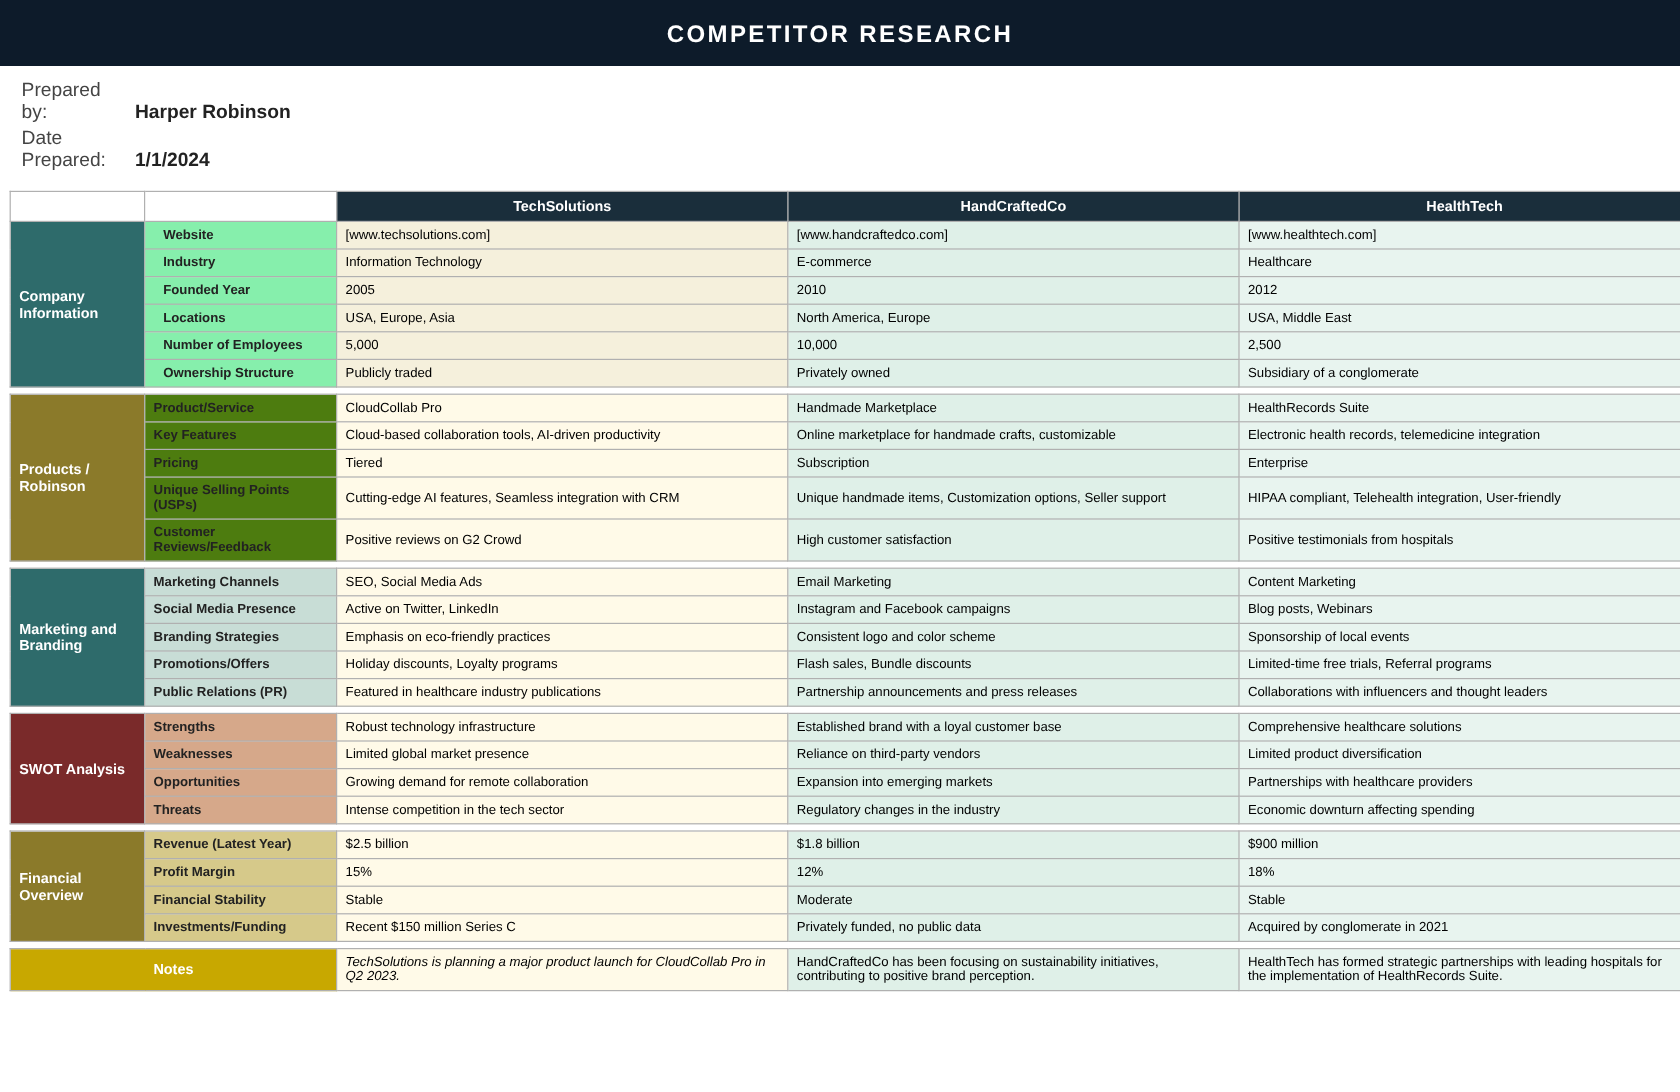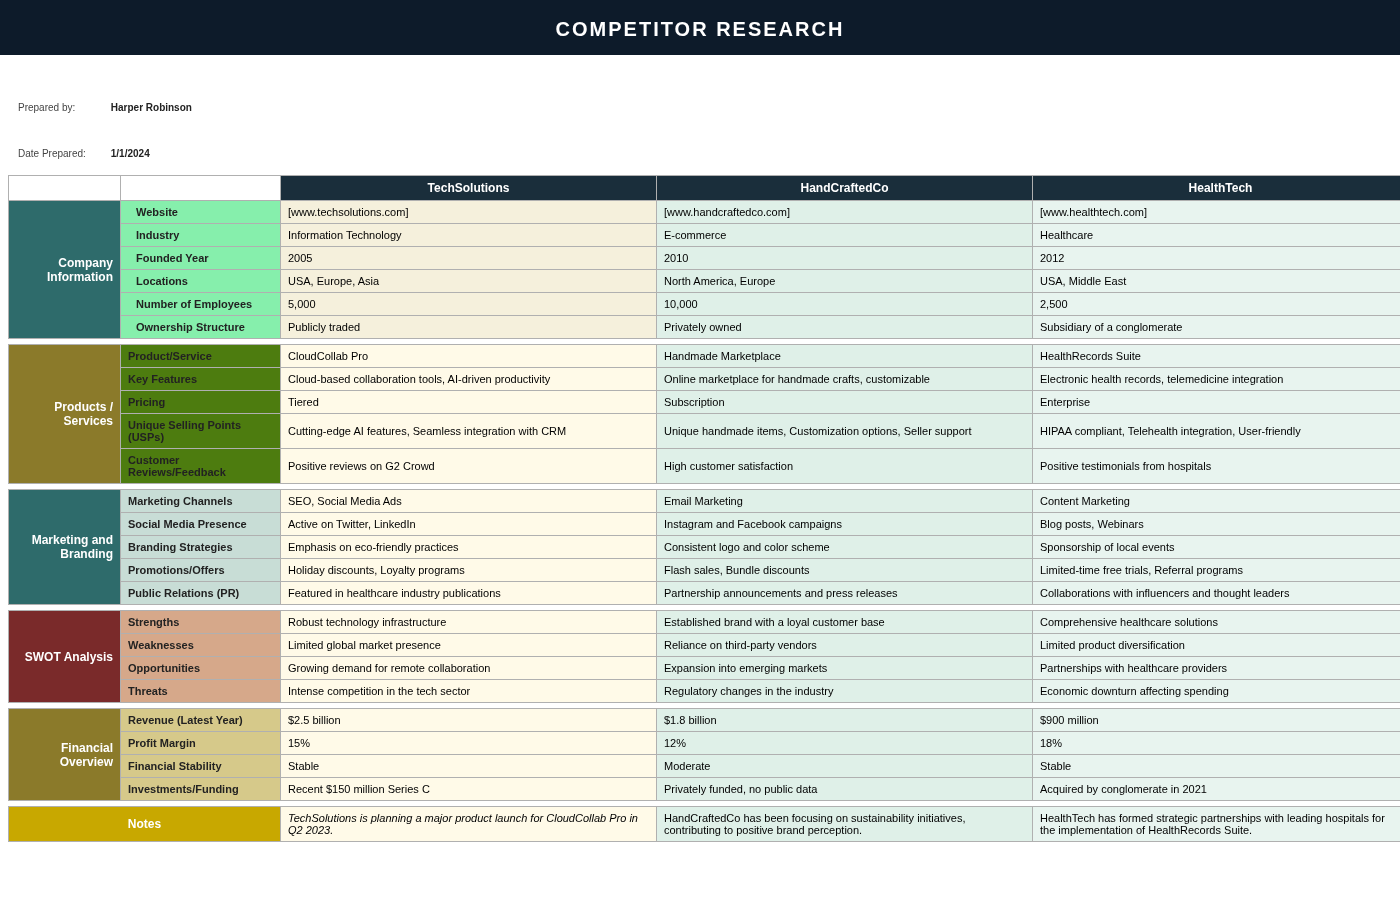--- a/index.html
+++ b/index.html
@@ -11,21 +11,21 @@
       text-align: center;
       padding: 18px 0 14px 0;
       font-size: 20px;
       font-weight: bold;
       letter-spacing: 2px;
     }
 
     .meta-section {
       padding: 12px 18px 12px 18px;
     }
-    .meta-row { margin-bottom: 4px; font-size: 10px; color: #222; margin-top: 35px; }
+    .meta-row { margin-bottom: 4px; font-size: 16px; color: #222; }
     .meta-label { display: inline-block; width: 90px; color: #444; }
     .meta-value { font-weight: bold; }
 
     .table-wrapper {
       padding: 0 8px 16px 8px;
     }
 
     table {
       width: 100%;
       border-collapse: collapse;
@@ -54,21 +54,21 @@
       text-align: center;
       font-size: 12px;
     }
     .header-row th.empty-header {
       background: #fff;
       border: 1px solid #b0b0b0;
     }
 
     
     .cat-cell {
-      text-align: right;
+      text-align: left;
       font-weight: bold;
       font-size: 12px;
       color: #fff;
     }
 
     
     .sub-cell {
       font-weight: bold;
       font-size: 11px;
     }
@@ -195,21 +195,21 @@
           <td class="sub-cell">Ownership Structure</td>
           <td class="data-cell c1">Publicly traded</td>
           <td class="data-cell c2">Privately owned</td>
           <td class="data-cell c3">Subsidiary of a conglomerate</td>
         </tr>
         <tr class="spacer-row">
           <td colspan="5"></td>
         </tr>
         <tr class="sec-products">
           <td rowspan="5" class="cat-cell" style="white-space: pre-line;">Products /
-Services</td>
+Robinson</td>
           <td class="sub-cell">Product/Service</td>
           <td class="data-cell c1">CloudCollab Pro</td>
           <td class="data-cell c2">Handmade Marketplace</td>
           <td class="data-cell c3">HealthRecords Suite</td>
         </tr>
         <tr class="sec-products">
           <td class="sub-cell">Key Features</td>
           <td class="data-cell c1">Cloud-based collaboration tools, AI-driven productivity</td>
           <td class="data-cell c2">Online marketplace for handmade crafts, customizable</td>
           <td class="data-cell c3">Electronic health records, telemedicine integration</td>

